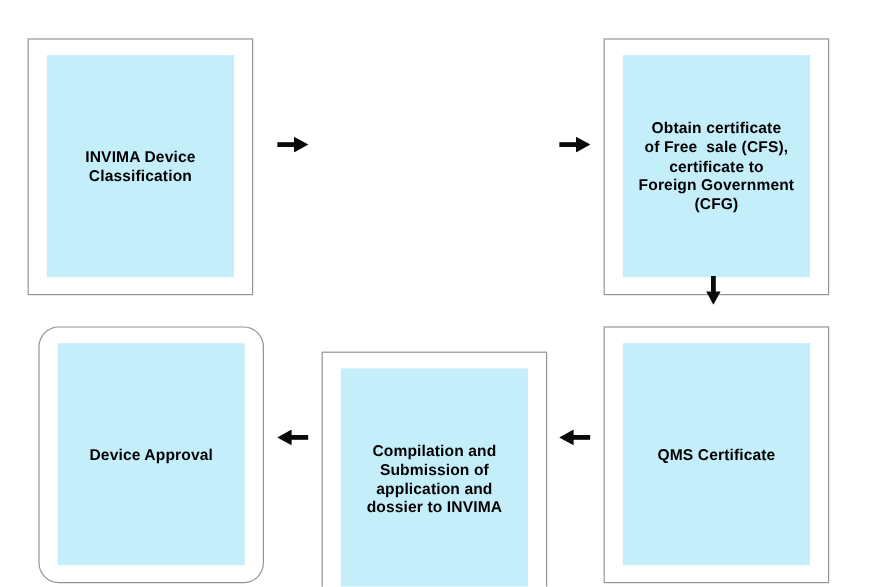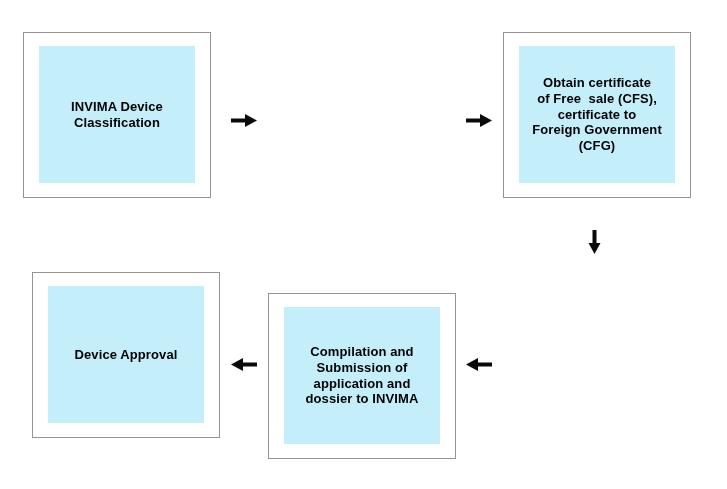--- a/index.html
+++ b/index.html
@@ -11,21 +11,21 @@
     position: relative;
     width: 727px;
     height: 489px;
     background: var(--page-bg, #ffffff);
     font-family: "Liberation Sans", sans-serif;
     overflow: hidden;
   }
   .node {
     position: absolute;
     width: 188px;
-    height: 166px;
+    height: 214px;
     box-sizing: border-box;
     border: 1px solid var(--node-border, #949494);
     background: #ffffff;
     padding: 13px 15px 14px 15px;
   }
   .node-fill {
     width: 100%;
     height: 100%;
     background: var(--node-fill, #c5eefb);
     display: flex;
@@ -80,39 +80,44 @@
 Foreign Government
 (CFG)</span>
     </div>
   </div>
 
   <svg class="arrow" style="left:588px; top:230px;" width="13" height="24" viewBox="0 0 13 24" aria-hidden="true">
     <rect x="4.5" y="0" width="4" height="13.5"></rect>
     <polygon points="0.5,13 12.5,13 6.5,24"></polygon>
   </svg>
 
+  <div class="node" style="left:503px; top:272px;">
+    <div class="node-fill">
+      <span class="node-label">QMS Certificate</span>
+    </div>
+  </div>
 
   <svg class="arrow" style="left:466px; top:358px;" width="26" height="13" viewBox="0 0 26 13" aria-hidden="true">
     <polygon points="12,0 0,6.5 12,13"></polygon>
     <rect x="11.5" y="4.5" width="14.5" height="4"></rect>
   </svg>
 
   <div class="node" style="left:268px; top:272px;margin-top:21px;">
     <div class="node-fill">
       <span class="node-label">Compilation and
 Submission of
 application and
 dossier to INVIMA</span>
     </div>
   </div>
 
   <svg class="arrow" style="left:231px; top:358px;" width="26" height="13" viewBox="0 0 26 13" aria-hidden="true">
     <polygon points="12,0 0,6.5 12,13"></polygon>
     <rect x="11.5" y="4.5" width="14.5" height="4"></rect>
   </svg>
 
-  <div class="node" style="left:32px; top:272px;">
+  <div class="node" style="left:32px; top:272px;border-radius:17px;">
     <div class="node-fill">
       <span class="node-label">Device Approval</span>
     </div>
   </div>
 
 </div>
 
 </body></html>

